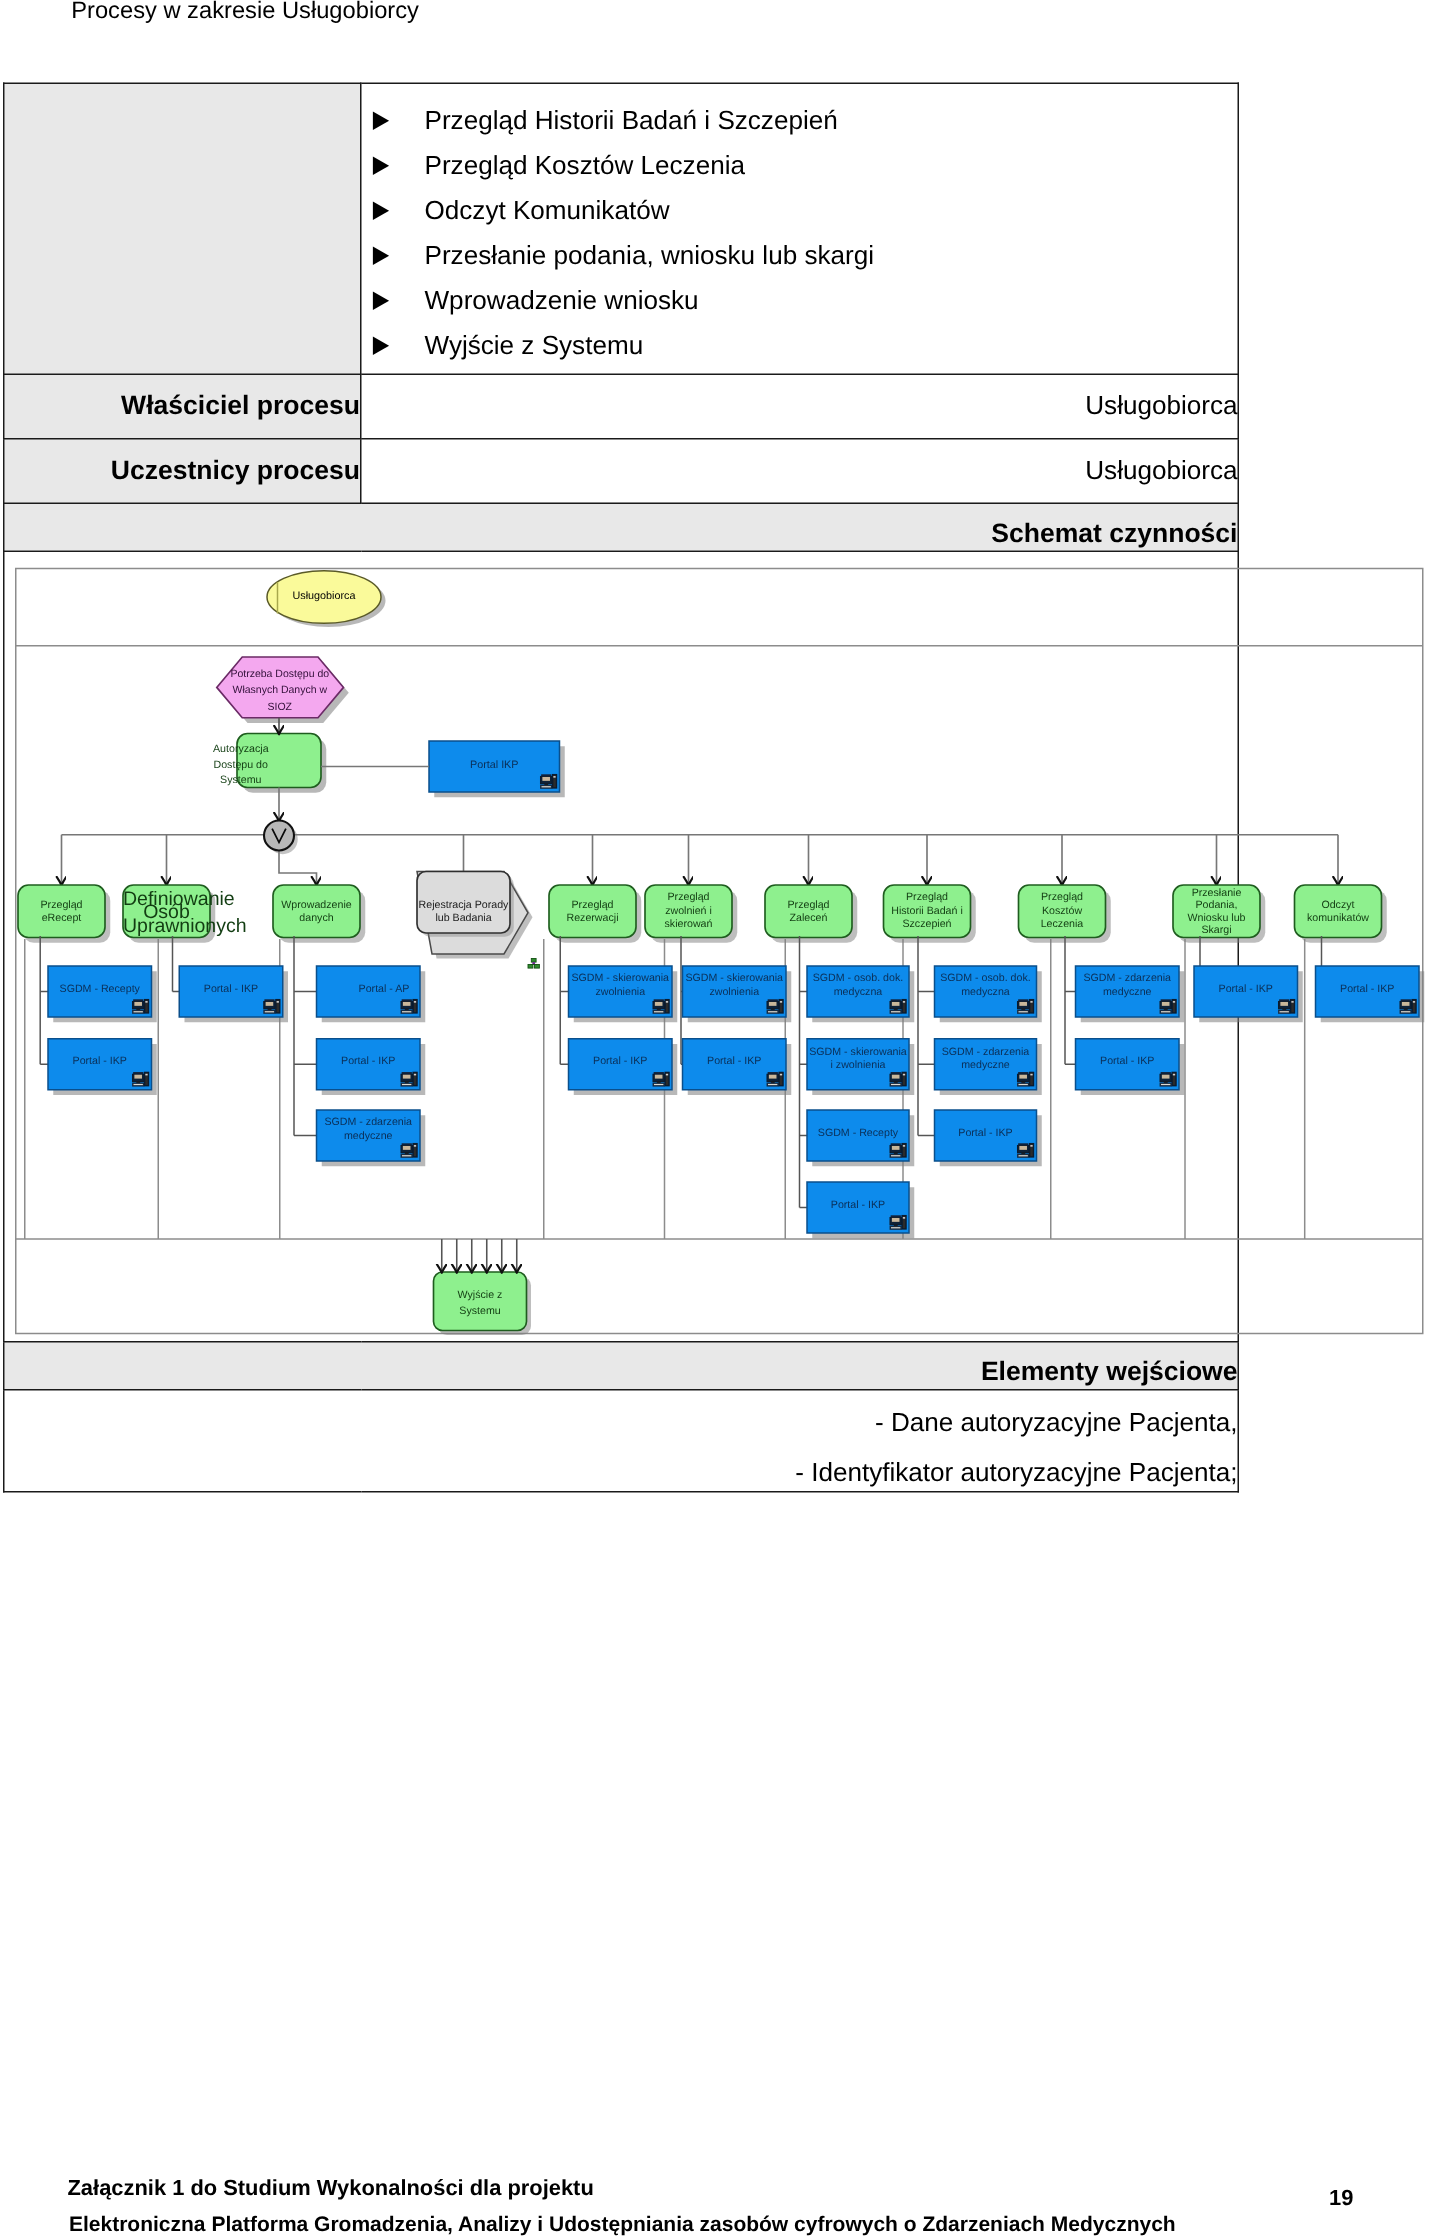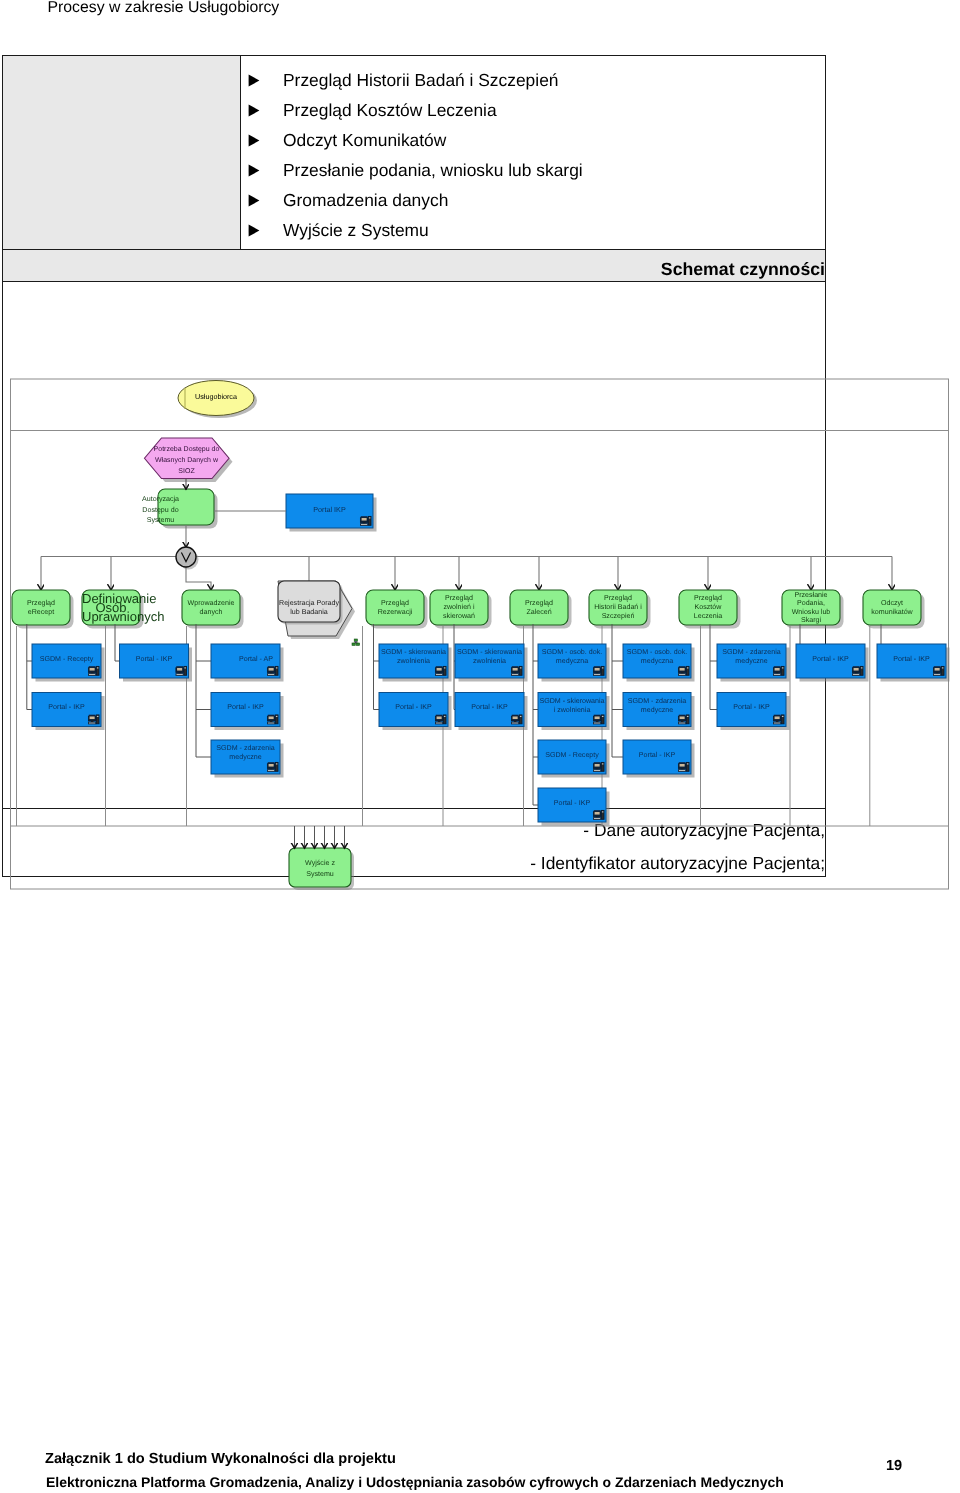--- a/index.html
+++ b/index.html
@@ -76,40 +76,61 @@
                 </svg>
               </span>
               <span class="bul-txt">Przesłanie podania, wniosku lub skargi</span>
             </div>
             <div class="bul">
               <span class="bul-mark">
                 <svg width="12" height="13" viewBox="0 0 12 13">
                   <path d="M0.6,0.4 L11.4,6.5 L0.6,12.6 Z" fill="#000"></path>
                 </svg>
               </span>
-              <span class="bul-txt">Gromadzenia danych</span>
+              <span class="bul-txt">Wprowadzenie wniosku</span>
             </div>
             <div class="bul">
               <span class="bul-mark">
                 <svg width="12" height="13" viewBox="0 0 12 13">
                   <path d="M0.6,0.4 L11.4,6.5 L0.6,12.6 Z" fill="#000"></path>
                 </svg>
               </span>
               <span class="bul-txt">Wyjście z Systemu</span>
             </div>
           </div>
         </td>
       </tr>
 <tr>
+        <td class="shade">
+          <div class="lbl">Właściciel procesu</div>
+        </td>
+        <td>
+          <div class="val">Usługobiorca</div>
+        </td>
+      </tr>
+<tr>
+        <td class="shade">
+          <div class="lbl">Uczestnicy procesu</div>
+        </td>
+        <td>
+          <div class="val">Usługobiorca</div>
+        </td>
+      </tr>
+<tr>
         <td class="shade" colspan="2">
           <div class="sec-head">Schemat czynności</div>
         </td>
       </tr>
 <tr>
         <td colspan="2" style="height:526px"></td>
+      </tr>
+<tr>
+        <td class="shade" colspan="2">
+          <div class="sec-head">Elementy wejściowe</div>
+        </td>
       </tr>
 <tr>
         <td colspan="2">
           <div class="inp">- Dane autoryzacyjne Pacjenta,</div>
           <div class="inp">- Identyfikator autoryzacyjne Pacjenta;</div>
         </td>
       </tr>
 </tbody>
   </table>
 <div id="footer">

